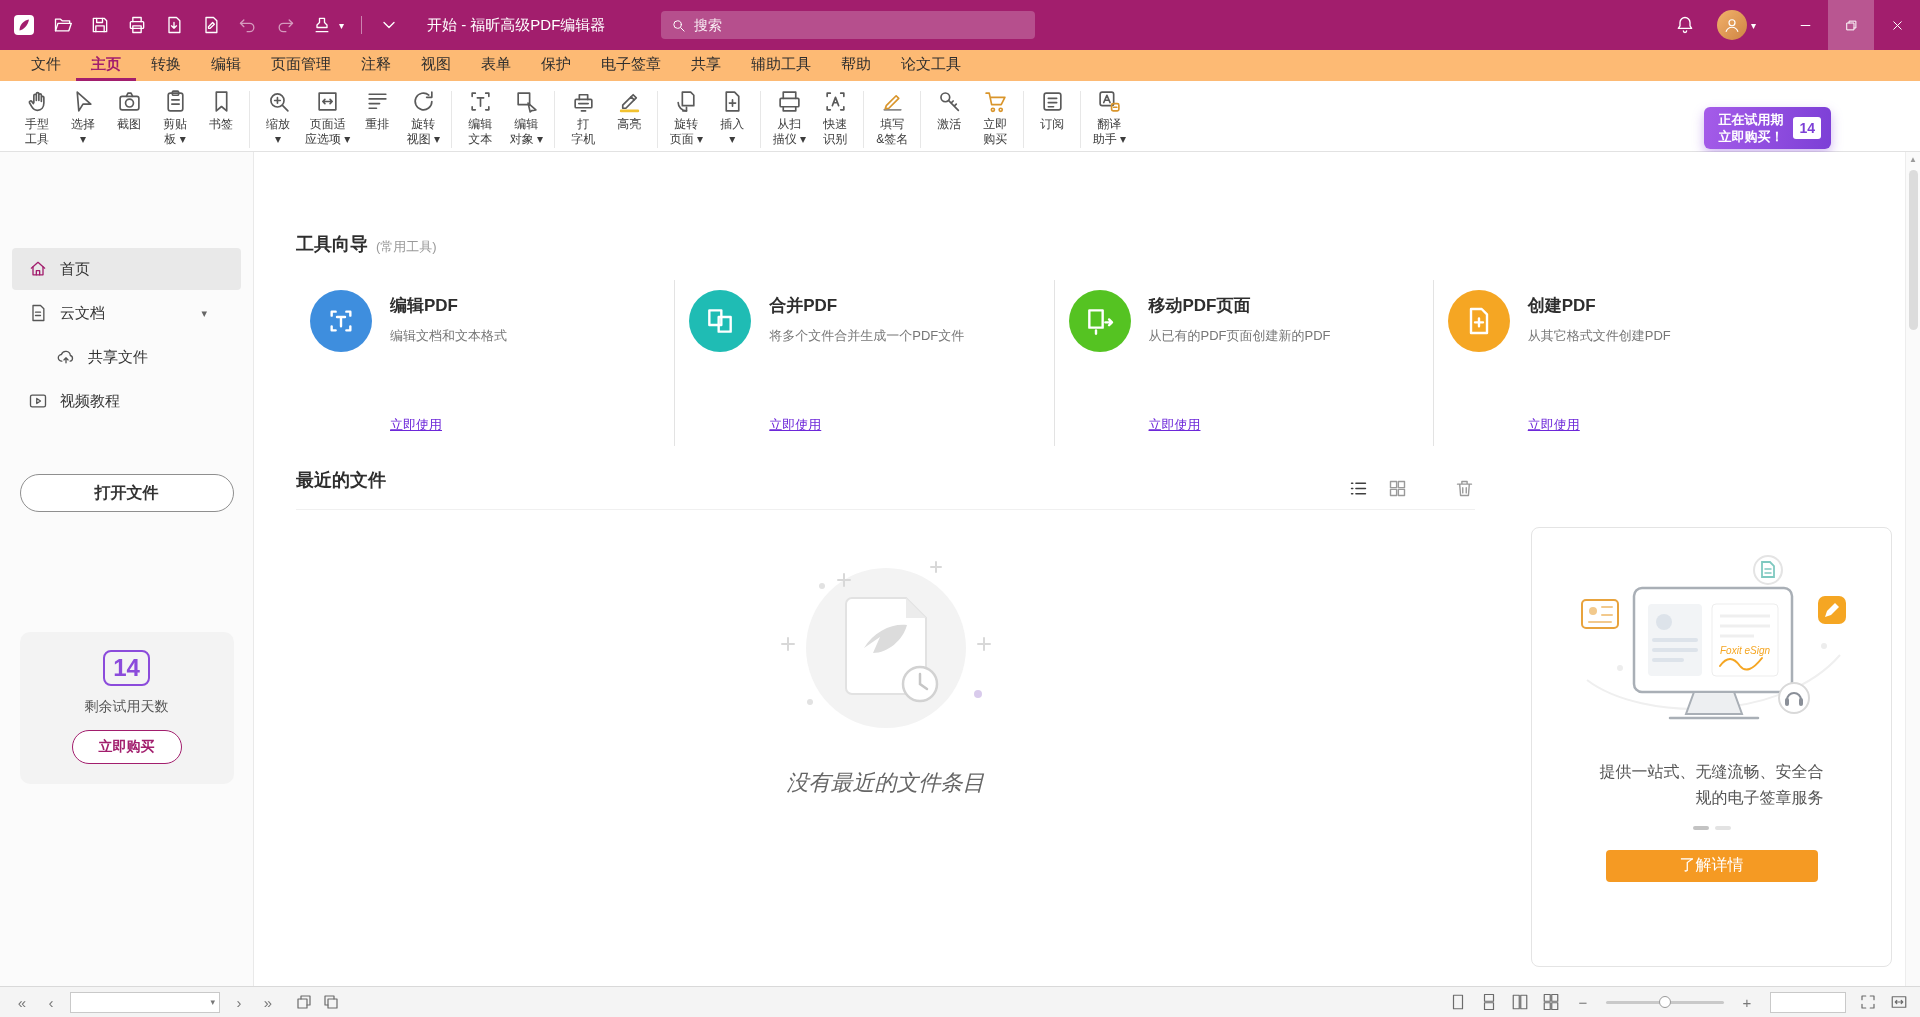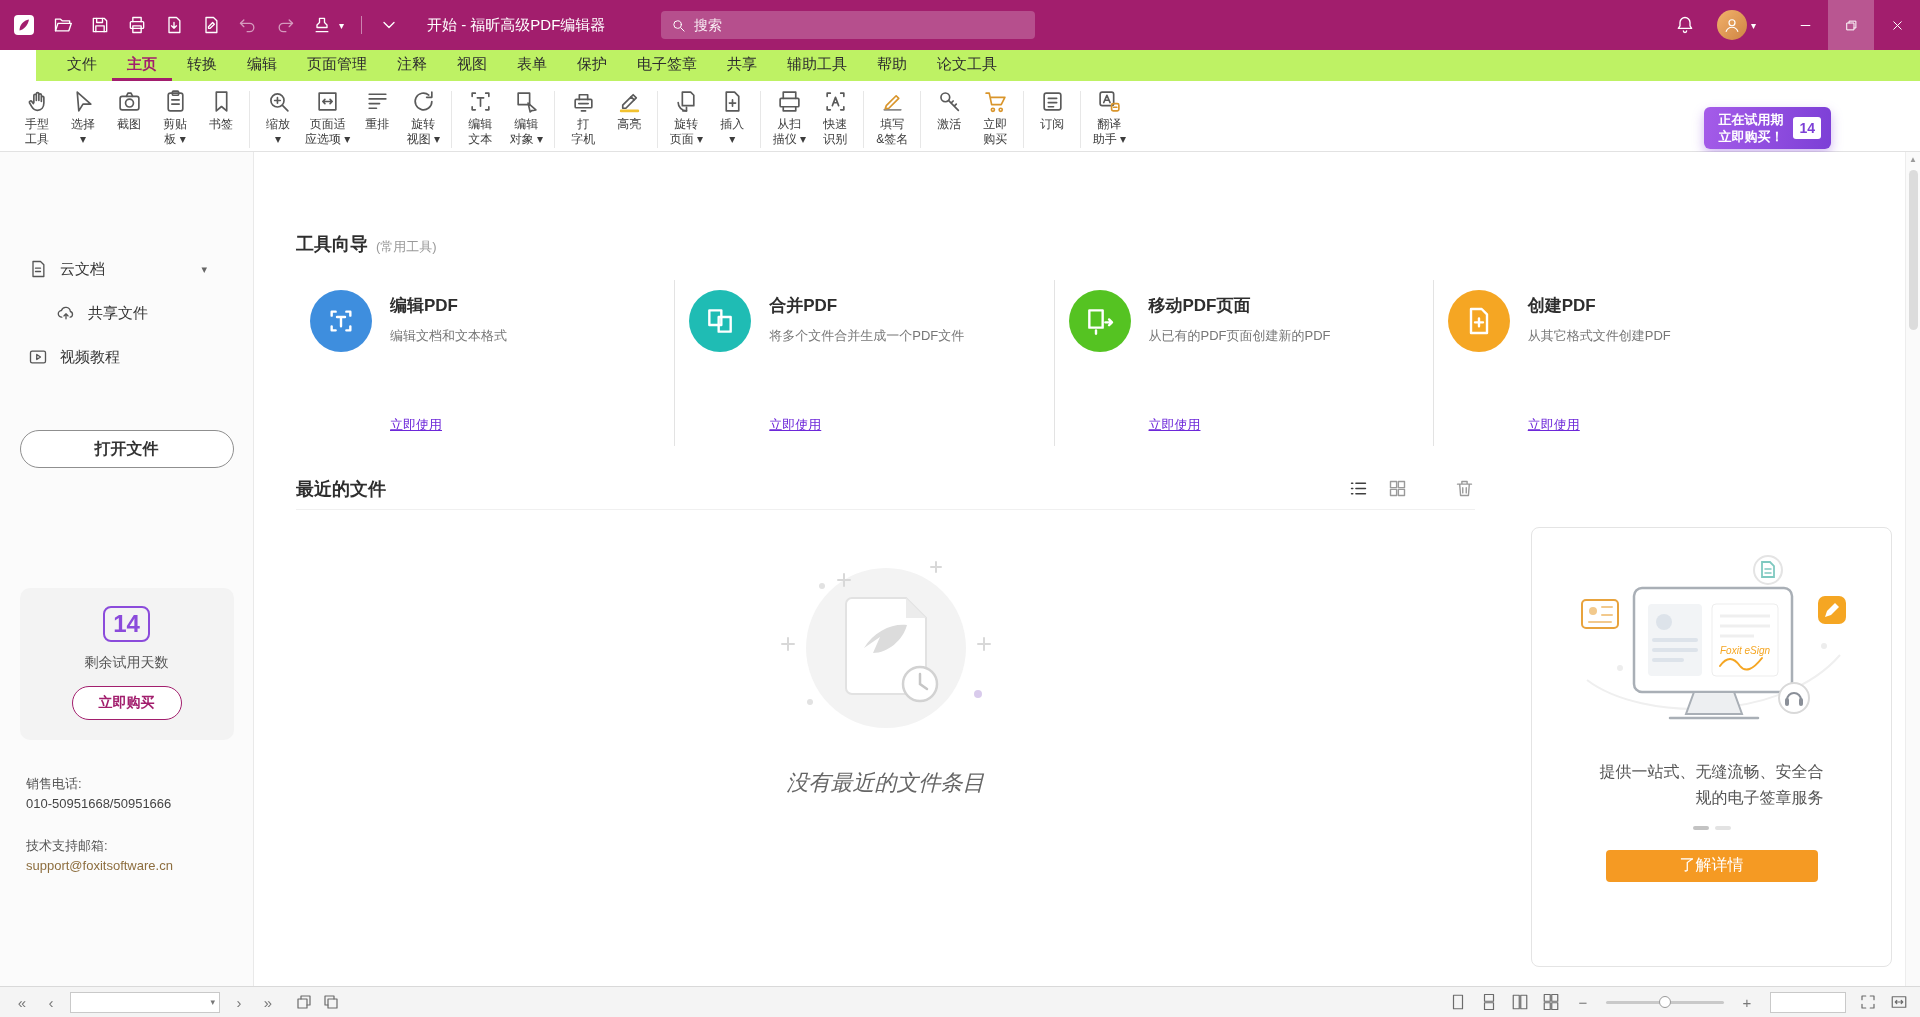--- a/index.html
+++ b/index.html
@@ -28,21 +28,21 @@
   .tb-search input::placeholder { color: rgba(255,255,255,.9); }
   .tb-right { position: absolute; right: 0; top: 0; height: 50px; display: flex; align-items: center; }
   .avatar { width: 30px; height: 30px; border-radius: 50%; background: linear-gradient(135deg,#F2B26B,#CE8443); display: flex; align-items: center; justify-content: center; cursor: pointer; margin: 0 4px 0 22px; }
   .avatar svg { width: 18px; height: 18px; stroke: #fff; fill: none; stroke-width: 1.6; }
   .win-btn { width: 46px; height: 50px; display: flex; align-items: center; justify-content: center; cursor: pointer; }
   .win-btn .wicon { width: 15px; height: 15px; }
   .win-btn.restore { background: rgba(255,255,255,.25); }
   .tb-right .spacer { width: 26px; }
 
   
-  .menubar { height: 31px; background: #bef264; display: flex; align-items: stretch; padding-left: 16px; flex-shrink: 0; margin-left: 36px; }
+  .menubar { height: 31px; background: #fdba74; display: flex; align-items: stretch; padding-left: 16px; flex-shrink: 0; }
   .menu-item { font-size: 15px; padding: 0 15px; display: flex; align-items: center; color: #2e2e2e; cursor: pointer; border-bottom: 3px solid transparent; }
   .menu-item.active { color: #A21E6D; font-weight: bold; border-bottom-color: #A21E6D; }
 
   
   .ribbon { height: 71px; background: #fff; border-bottom: 1px solid #E2E2E2; display: flex; align-items: flex-start; padding: 7px 10px 0 14px; position: relative; flex-shrink: 0; }
   .rtool { display: flex; flex-direction: column; align-items: center; min-width: 46px; padding: 1px 4px; cursor: pointer; border-radius: 3px; }
   .ricon { width: 25px; height: 25px; color: #5A5A5A; margin-bottom: 3px; }
   .rlabel { font-size: 12px; line-height: 15px; text-align: center; color: #3C3C3C; white-space: nowrap; }
   .rl { display: block; }
   .rsep { width: 1px; align-self: stretch; background: #E7E7E7; margin: 3px 5px; }
@@ -79,21 +79,21 @@
   .cards { position: absolute; left: 42px; top: 128px; width: 1516px; display: flex; }
   .card { flex: 1; padding: 10px 22px 0 14px; cursor: pointer; }
   .card:not(:last-child) { border-right: 1px solid #E3E3E3; }
   .card-top { display: flex; gap: 18px; }
   .card-icon { width: 62px; height: 62px; border-radius: 50%; flex-shrink: 0; display: flex; align-items: center; justify-content: center; }
   .card-icon svg { width: 32px; height: 32px; stroke: #fff; fill: none; stroke-width: 1.8; stroke-linecap: round; stroke-linejoin: round; }
   .card-title { font-size: 17px; font-weight: bold; color: #2e2e2e; margin-top: 4px; }
   .card-desc { font-size: 13px; color: #777; margin-top: 10px; }
   .card-link { display: inline-block; margin: 64px 0 12px 80px; font-size: 13px; color: #6d28d9; text-decoration: underline; cursor: pointer; }
 
-  .recent-row { position: absolute; left: 42px; top: 316px; width: 1179px; height: 42px; display: flex; align-items: center; border-bottom: 1px solid #F0F0F0; }
+  .recent-row { position: absolute; left: 42px; top: 316px; width: 1179px; height: 42px; display: flex; border-bottom: 1px solid #F0F0F0; }
   .recent-title { font-size: 18px; font-weight: bold; color: #2e2e2e; }
   .recent-actions { margin-left: auto; display: flex; align-items: center; gap: 18px; }
   .vicon { width: 21px; height: 21px; color: #9A9A9A; cursor: pointer; }
   .vicon.active { color: #3F3F3F; }
   .vicon.trash { margin-left: 28px; }
 
   .empty { position: absolute; left: 42px; top: 386px; width: 1179px; text-align: center; }
   .empty-title { font-size: 22px; color: #666; margin-top: 12px; font-style: italic; }
   .empty-desc { font-size: 15px; color: #8a8a8a; margin-top: 14px; }
   .empty svg { margin: 0 auto; }
@@ -565,20 +565,30 @@
         <span class="rl">正在试用期</span>
         <span class="rl">立即购买！</span>
       </span>
       <span class="trial-days">14</span>
     </div>
   </div>
 
   <div class="content">
 
     <div class="sidebar">
+      <div class="side-item active">
+        <span class="sicon brand">
+            <svg viewBox="0 0 24 24">
+              <path d="M4 11l8-7 8 7"></path>
+              <path d="M6 9.5V19h12V9.5"></path>
+              <path d="M10 19v-5h4v5"></path>
+            </svg>
+          </span>
+        <span>首页</span>
+      </div>
       <div class="side-item">
         <span class="sicon">
             <svg viewBox="0 0 24 24">
               <path d="M6 3h9l4 4v14H6z"></path>
               <path d="M9 11h6M9 15h6"></path>
             </svg>
           </span>
         <span>云文档</span>
         <span class="caret-gray">▾</span>
       </div>
@@ -602,30 +612,20 @@
       </div>
 
       <button class="open-btn">打开文件</button>
 
       <div class="trial-panel">
         <span class="trial-num">14</span>
         <div class="trial-cap">剩余试用天数</div>
         <button class="trial-buy">立即购买</button>
       </div>
 
-      <div class="contact">
-        <div class="blk">
-          <div>销售电话:</div>
-          <div class="phone">010-50951668/50951666</div>
-        </div>
-        <div class="blk">
-          <div>技术支持邮箱:</div>
-          <div class="email">support@foxitsoftware.cn</div>
-        </div>
-      </div>
     </div>
 
     <div class="main">
 
       <div class="guide-row">
         <span class="guide-title">工具向导</span>
         <span class="guide-sub">(常用工具)</span>
       </div>
 
       <div class="cards">

